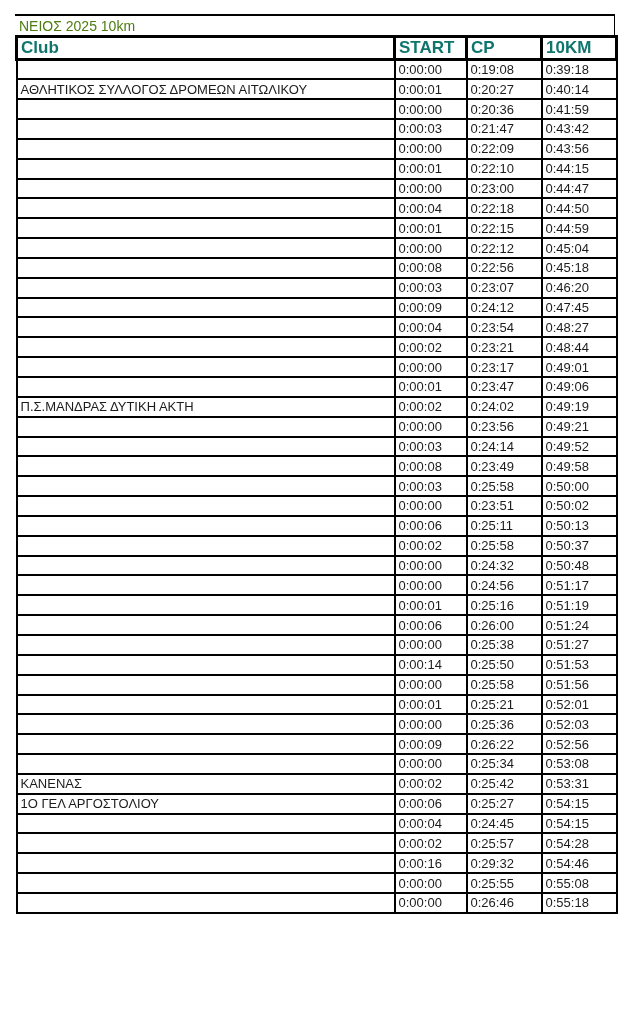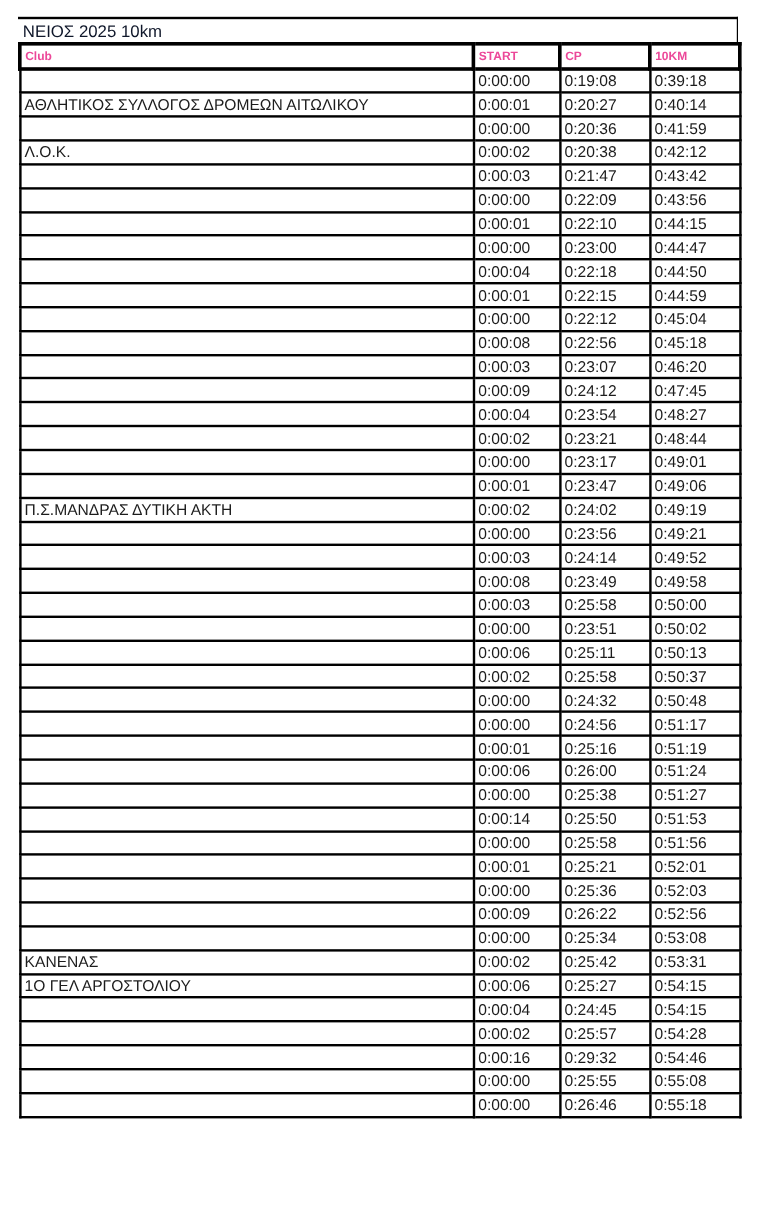--- a/index.html
+++ b/index.html
@@ -23,43 +23,43 @@
     width: 600px;
   }
   .title-bar {
     box-sizing: border-box;
     height: 21px;
     border-top: 2px solid #000;
     border-right: 1px solid #000;
     padding: 2px 0 0 4px;
     font-size: 14px;
     line-height: 17px;
-    color: #0f172a;
+    color: #4d7c0f;
     white-space: nowrap;
     overflow: hidden;
   }
   table.results {
     border-collapse: collapse;
     table-layout: fixed;
     width: 600px;
   }
   table.results col.c-club  { width: 378px; }
   table.results col.c-start { width: 72px; }
   table.results col.c-cp    { width: 75px; }
   table.results col.c-10km  { width: 75px; }
   table.results th {
     box-sizing: border-box;
     border: 3px solid #000;
     height: 21px;
     padding: 0 3px;
-    font-size: 10px;
+    font-size: 17px;
     font-weight: bold;
     text-align: left;
     vertical-align: middle;
-    color: #ec4899;
+    color: #0f766e;
     white-space: nowrap;
     overflow: hidden;
   }
   table.results td {
     box-sizing: border-box;
     border: 2px solid #000;
     height: 19.85px;
     padding: 0 3px;
     font-size: 13px;
     text-align: left;
@@ -103,26 +103,20 @@
             <td>0:20:27</td>
             <td>0:40:14</td>
           </tr>
           <tr>
             <td></td>
             <td>0:00:00</td>
             <td>0:20:36</td>
             <td>0:41:59</td>
           </tr>
           <tr>
-            <td>Λ.Ο.Κ.</td>
-            <td>0:00:02</td>
-            <td>0:20:38</td>
-            <td>0:42:12</td>
-          </tr>
-          <tr>
             <td></td>
             <td>0:00:03</td>
             <td>0:21:47</td>
             <td>0:43:42</td>
           </tr>
           <tr>
             <td></td>
             <td>0:00:00</td>
             <td>0:22:09</td>
             <td>0:43:56</td>

